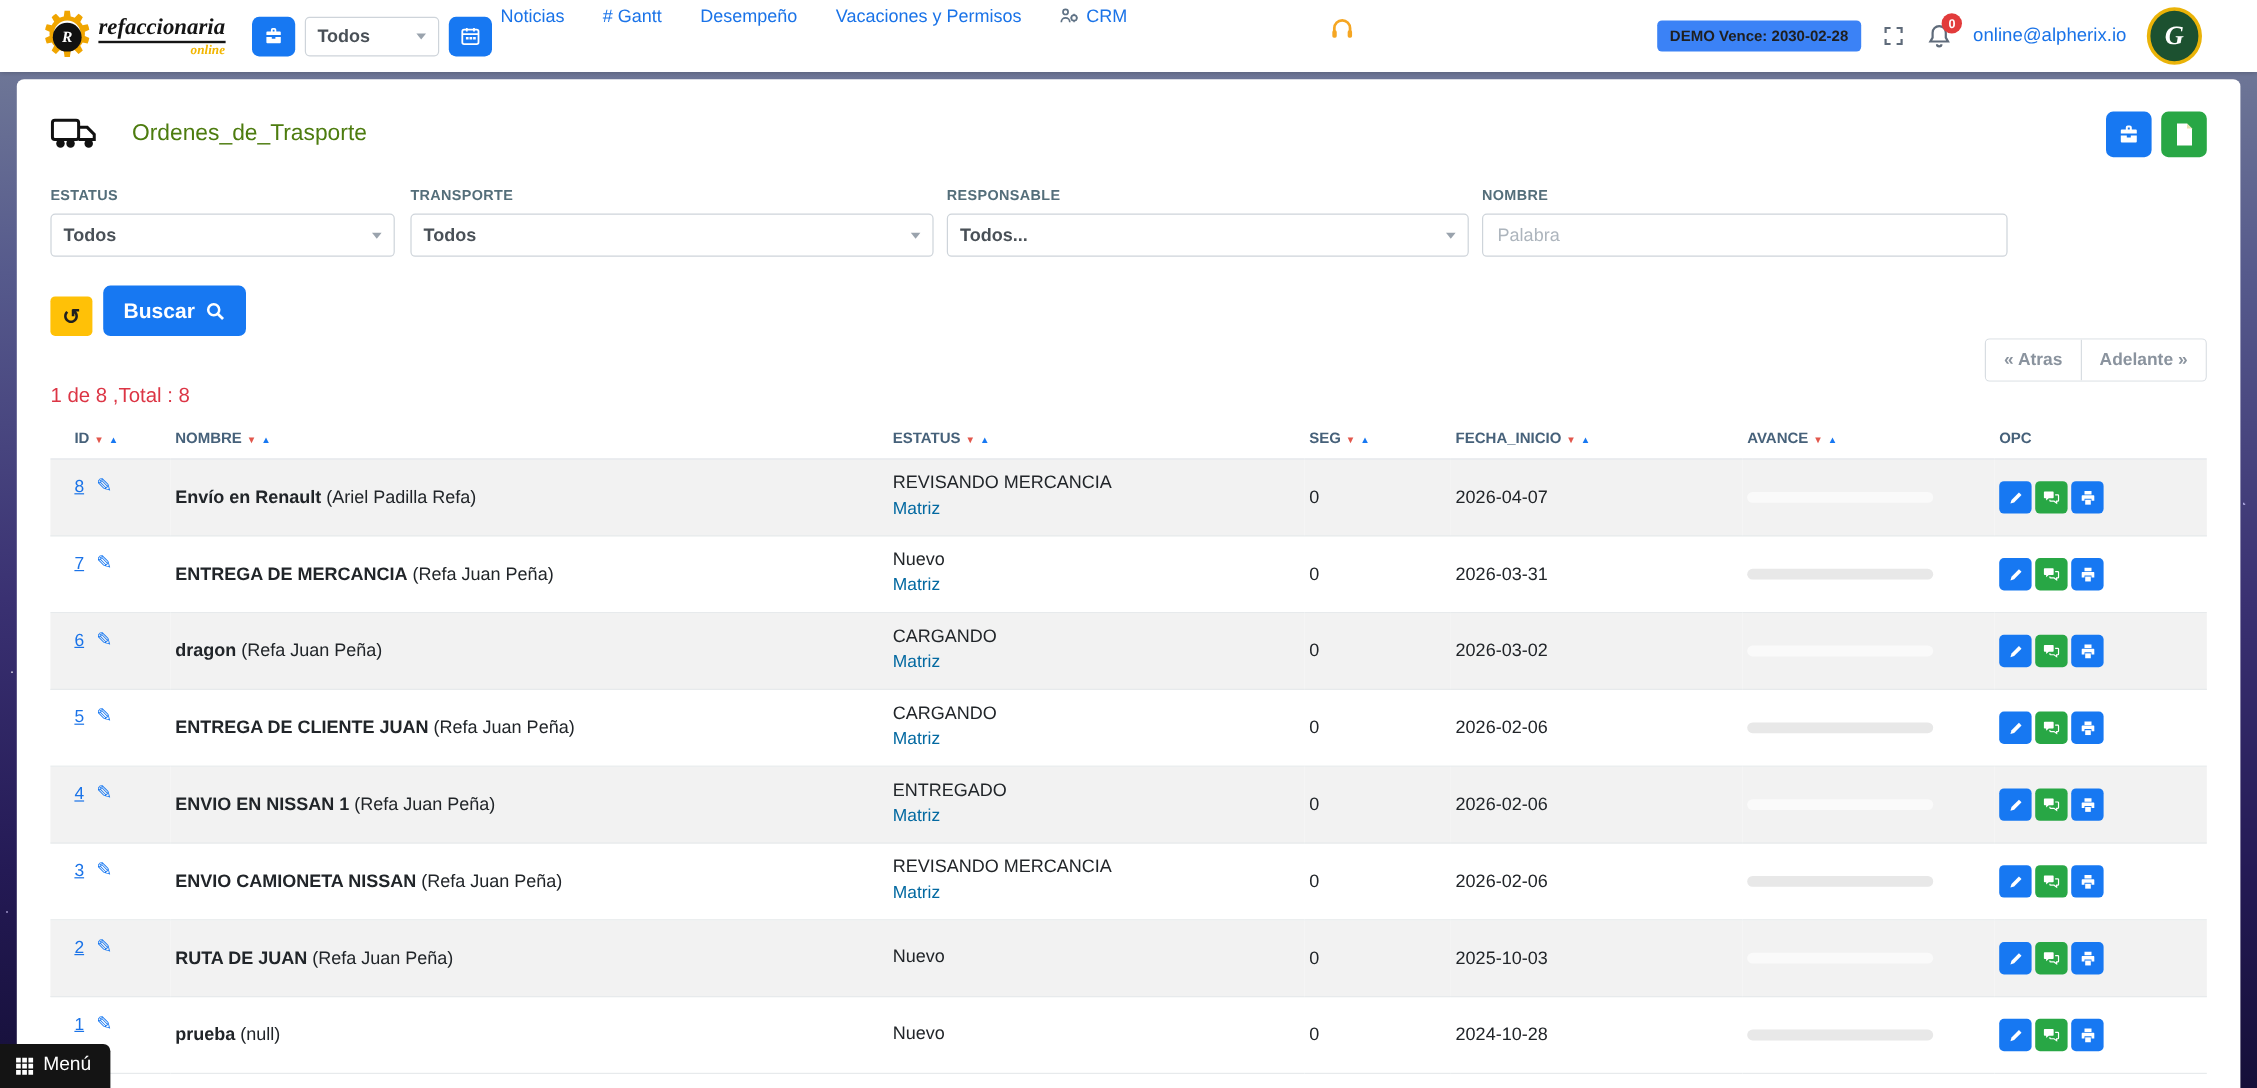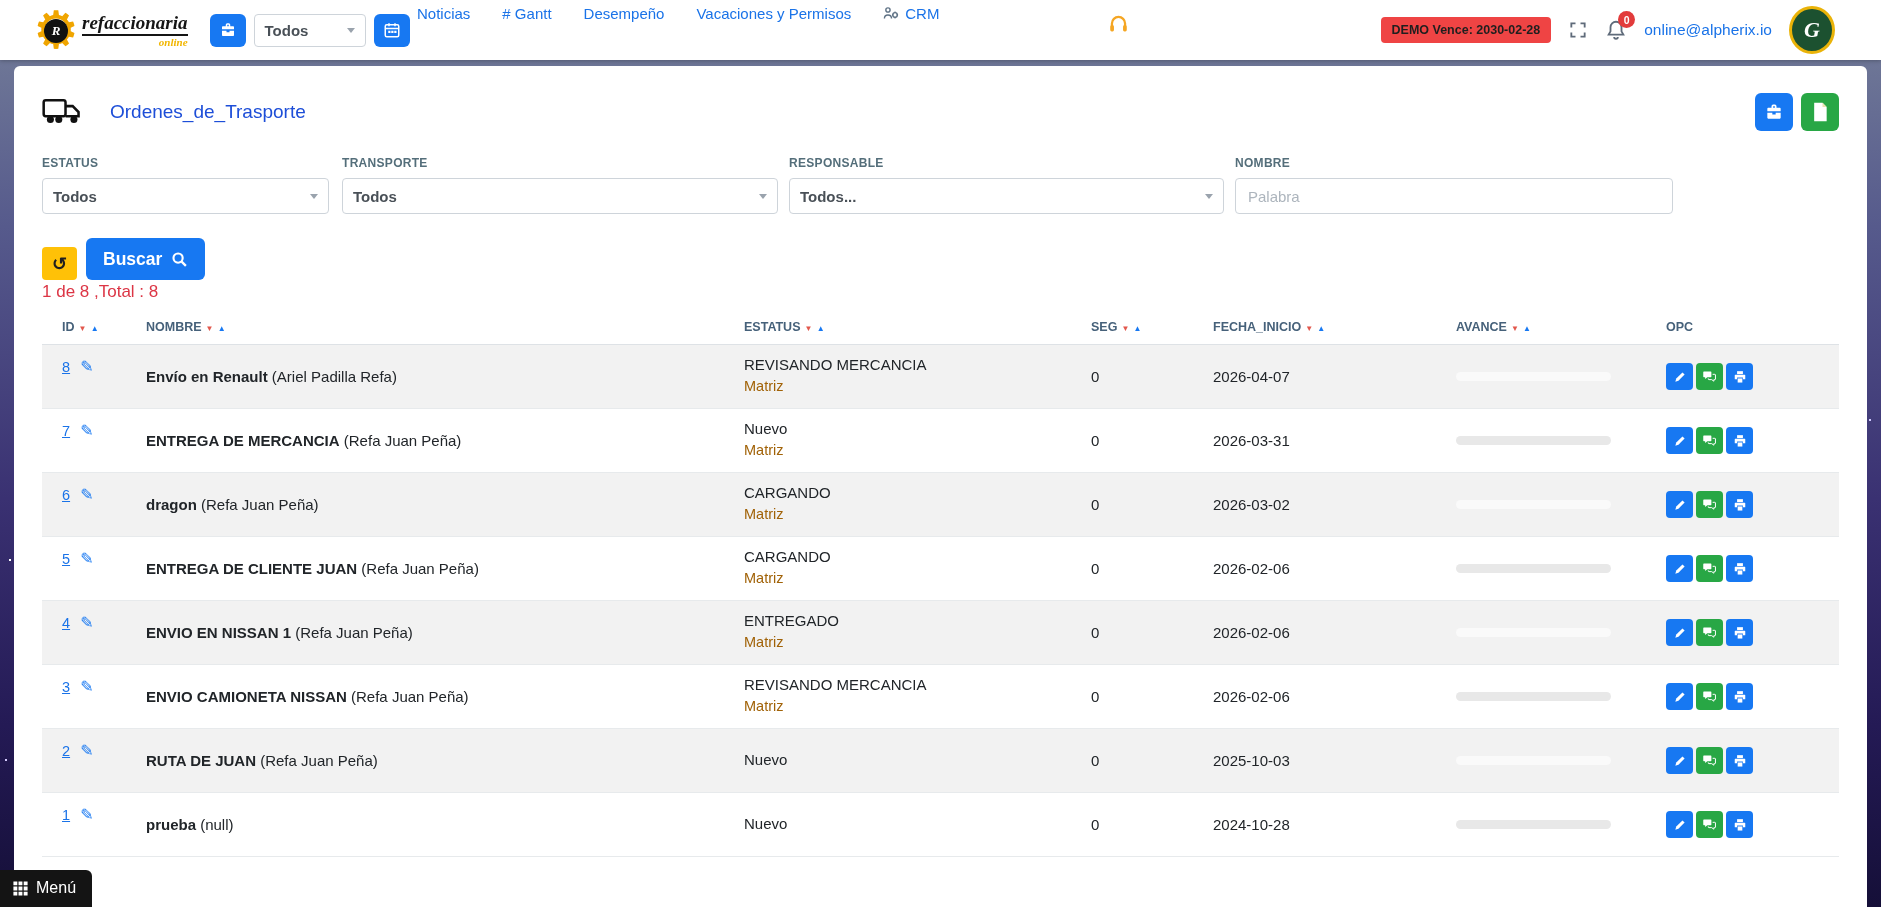--- a/index.html
+++ b/index.html
@@ -27,30 +27,30 @@
   .icon-btn { border:none; cursor:pointer; display:flex; align-items:center; justify-content:center; border-radius:6px; }
   .btn-blue { background:#1778f2; }
   .btn-green { background:#28a745; }
   .nav-tool { width:36px; height:33px; }
   .fake-select { display:flex; align-items:center; justify-content:space-between; width:112px; height:33px; border:1px solid #ced4da; border-radius:4px; background:#fff; padding:0 10px; font-size:15px; color:#495057; cursor:pointer;font-weight:bold; }
   .chev { width:0; height:0; border-left:4.5px solid transparent; border-right:4.5px solid transparent; border-top:5px solid #9aa3ad; }
   .nav-links { position:absolute; left:417px; top:5px; display:flex; gap:32px; align-items:center; }
   .nav-links a { color:#1a73e8; text-decoration:none; font-size:15px; display:flex; align-items:center; gap:5px; }
   .headset { position:absolute; left:1108px; top:13px; }
   .nav-right { position:absolute; right:46px; top:0; height:60px; display:flex; align-items:center; gap:17px; }
-  .demo-badge { background:#ef4444; color:#1f1f1f; font-size:12.5px; font-weight:bold; padding:6px 11px; border-radius:4px; white-space:nowrap; }
+  .demo-badge { background:#3b82f6; color:#1f1f1f; font-size:12.5px; font-weight:bold; padding:6px 11px; border-radius:4px; white-space:nowrap; }
   .bell-wrap { position:relative; }
   .notif-badge { position:absolute; top:-7px; right:-8px; background:#e23b3b; color:#fff; border-radius:50%; min-width:17px; height:17px; font-size:10.5px; font-weight:bold; display:flex; align-items:center; justify-content:center; }
   .user-email { color:#1a73e8; font-size:15.5px; text-decoration:none; }
   .g-logo { width:46px; height:48px; border-radius:50%; background:#1c5130; border:3px solid #eab308; color:#fff; font-weight:bold; font-size:22px; font-style:italic; display:flex; align-items:center; justify-content:center; font-family:"Liberation Serif", serif; }
 
   
   .card { position:absolute; left:14px; right:14px; top:66px; bottom:-10px; background:#fff; border-radius:6px 6px 0 0; padding:18px 28px 0 28px; z-index:10; }
   .card-head { display:flex; align-items:center; height:56px; }
-  .page-title { font-size:19px; color:#1d4ed8; margin-left:26px; }
+  .page-title { font-size:19px; color:#4d7c0f; margin-left:26px; }
   .head-actions { margin-left:auto; display:flex; gap:8px; }
   .head-btn { width:38px; height:38px; }
 
   
   .filters { display:flex; margin-top:16px; }
   .fgroup { display:flex; flex-direction:column; gap:8px; }
   .flabel { font-size:12px; font-weight:bold; color:#546e7a; letter-spacing:.3px; }
   .fselect { height:36px; font-size:15px; }
   .g-estatus { width:287px; margin-right:13px; }
   .g-transporte { width:436px; margin-right:11px; }
@@ -80,21 +80,21 @@
   .sort .up { color:#1778f2; font-style:normal; }
   tbody tr { border-bottom:1px solid #e7eaec; height:64px; }
   tbody tr.striped { background:#f2f2f2; }
   td { font-size:15px; color:#212529; padding:6px 4px; vertical-align:middle; }
   .c-id { vertical-align:top; padding-top:12px; white-space:nowrap; }
   .id-link { color:#1a73e8; font-size:14.5px; }
   .pencil { color:#1778f2; font-size:16px; margin-left:6px; text-decoration:none; }
   .nm { font-weight:bold; }
   .owner { }
   .status-line { line-height:1.35; }
-  .matriz { color:#a16207; text-decoration:none; font-size:14.5px; line-height:1.6;text-align:right; }
+  .matriz { color:#0369a1; text-decoration:none; font-size:14.5px; line-height:1.6;text-align:right; }
   .pbar { width:155px; height:9px; border-radius:5px; background:#e8e8e8; }
   tr.striped .pbar { background:#fafafa; }
   .opc-btns { display:flex; gap:3px; }
   .row-btn { width:27px; height:27px; border-radius:4px; }
 
   
   .menu-btn { position:fixed; left:0; bottom:0; background:#141414; color:#fff; border:none; border-radius:0 6px 0 0; padding:9px 16px 10px 12px; font-size:16px; display:flex; align-items:center; gap:7px; cursor:pointer; z-index:50; font-family:"Liberation Sans", sans-serif; }
 
   svg { display:block; }
 </style>
@@ -250,20 +250,26 @@
       <span>Buscar</span>
       <span>
         <svg width="17" height="17" viewBox="0 0 24 24">
             <circle cx="10" cy="10" r="6.5" fill="none" stroke="#fff" stroke-width="3"></circle>
             <path d="M15 15l6 6" stroke="#fff" stroke-width="3.2"></path>
           </svg>
       </span>
     </button>
   </div>
 
+  <div class="pager-row">
+    <div class="btn-group">
+      <button class="pager-btn">« Atras</button>
+      <button class="pager-btn">Adelante »</button>
+    </div>
+  </div>
 
   <div class="count-text">1 de 8 ,Total : 8</div>
 
   <table>
     <colgroup>
         <col class="c1">
         <col class="c2">
         <col class="c3">
         <col class="c4">
         <col class="c5">

